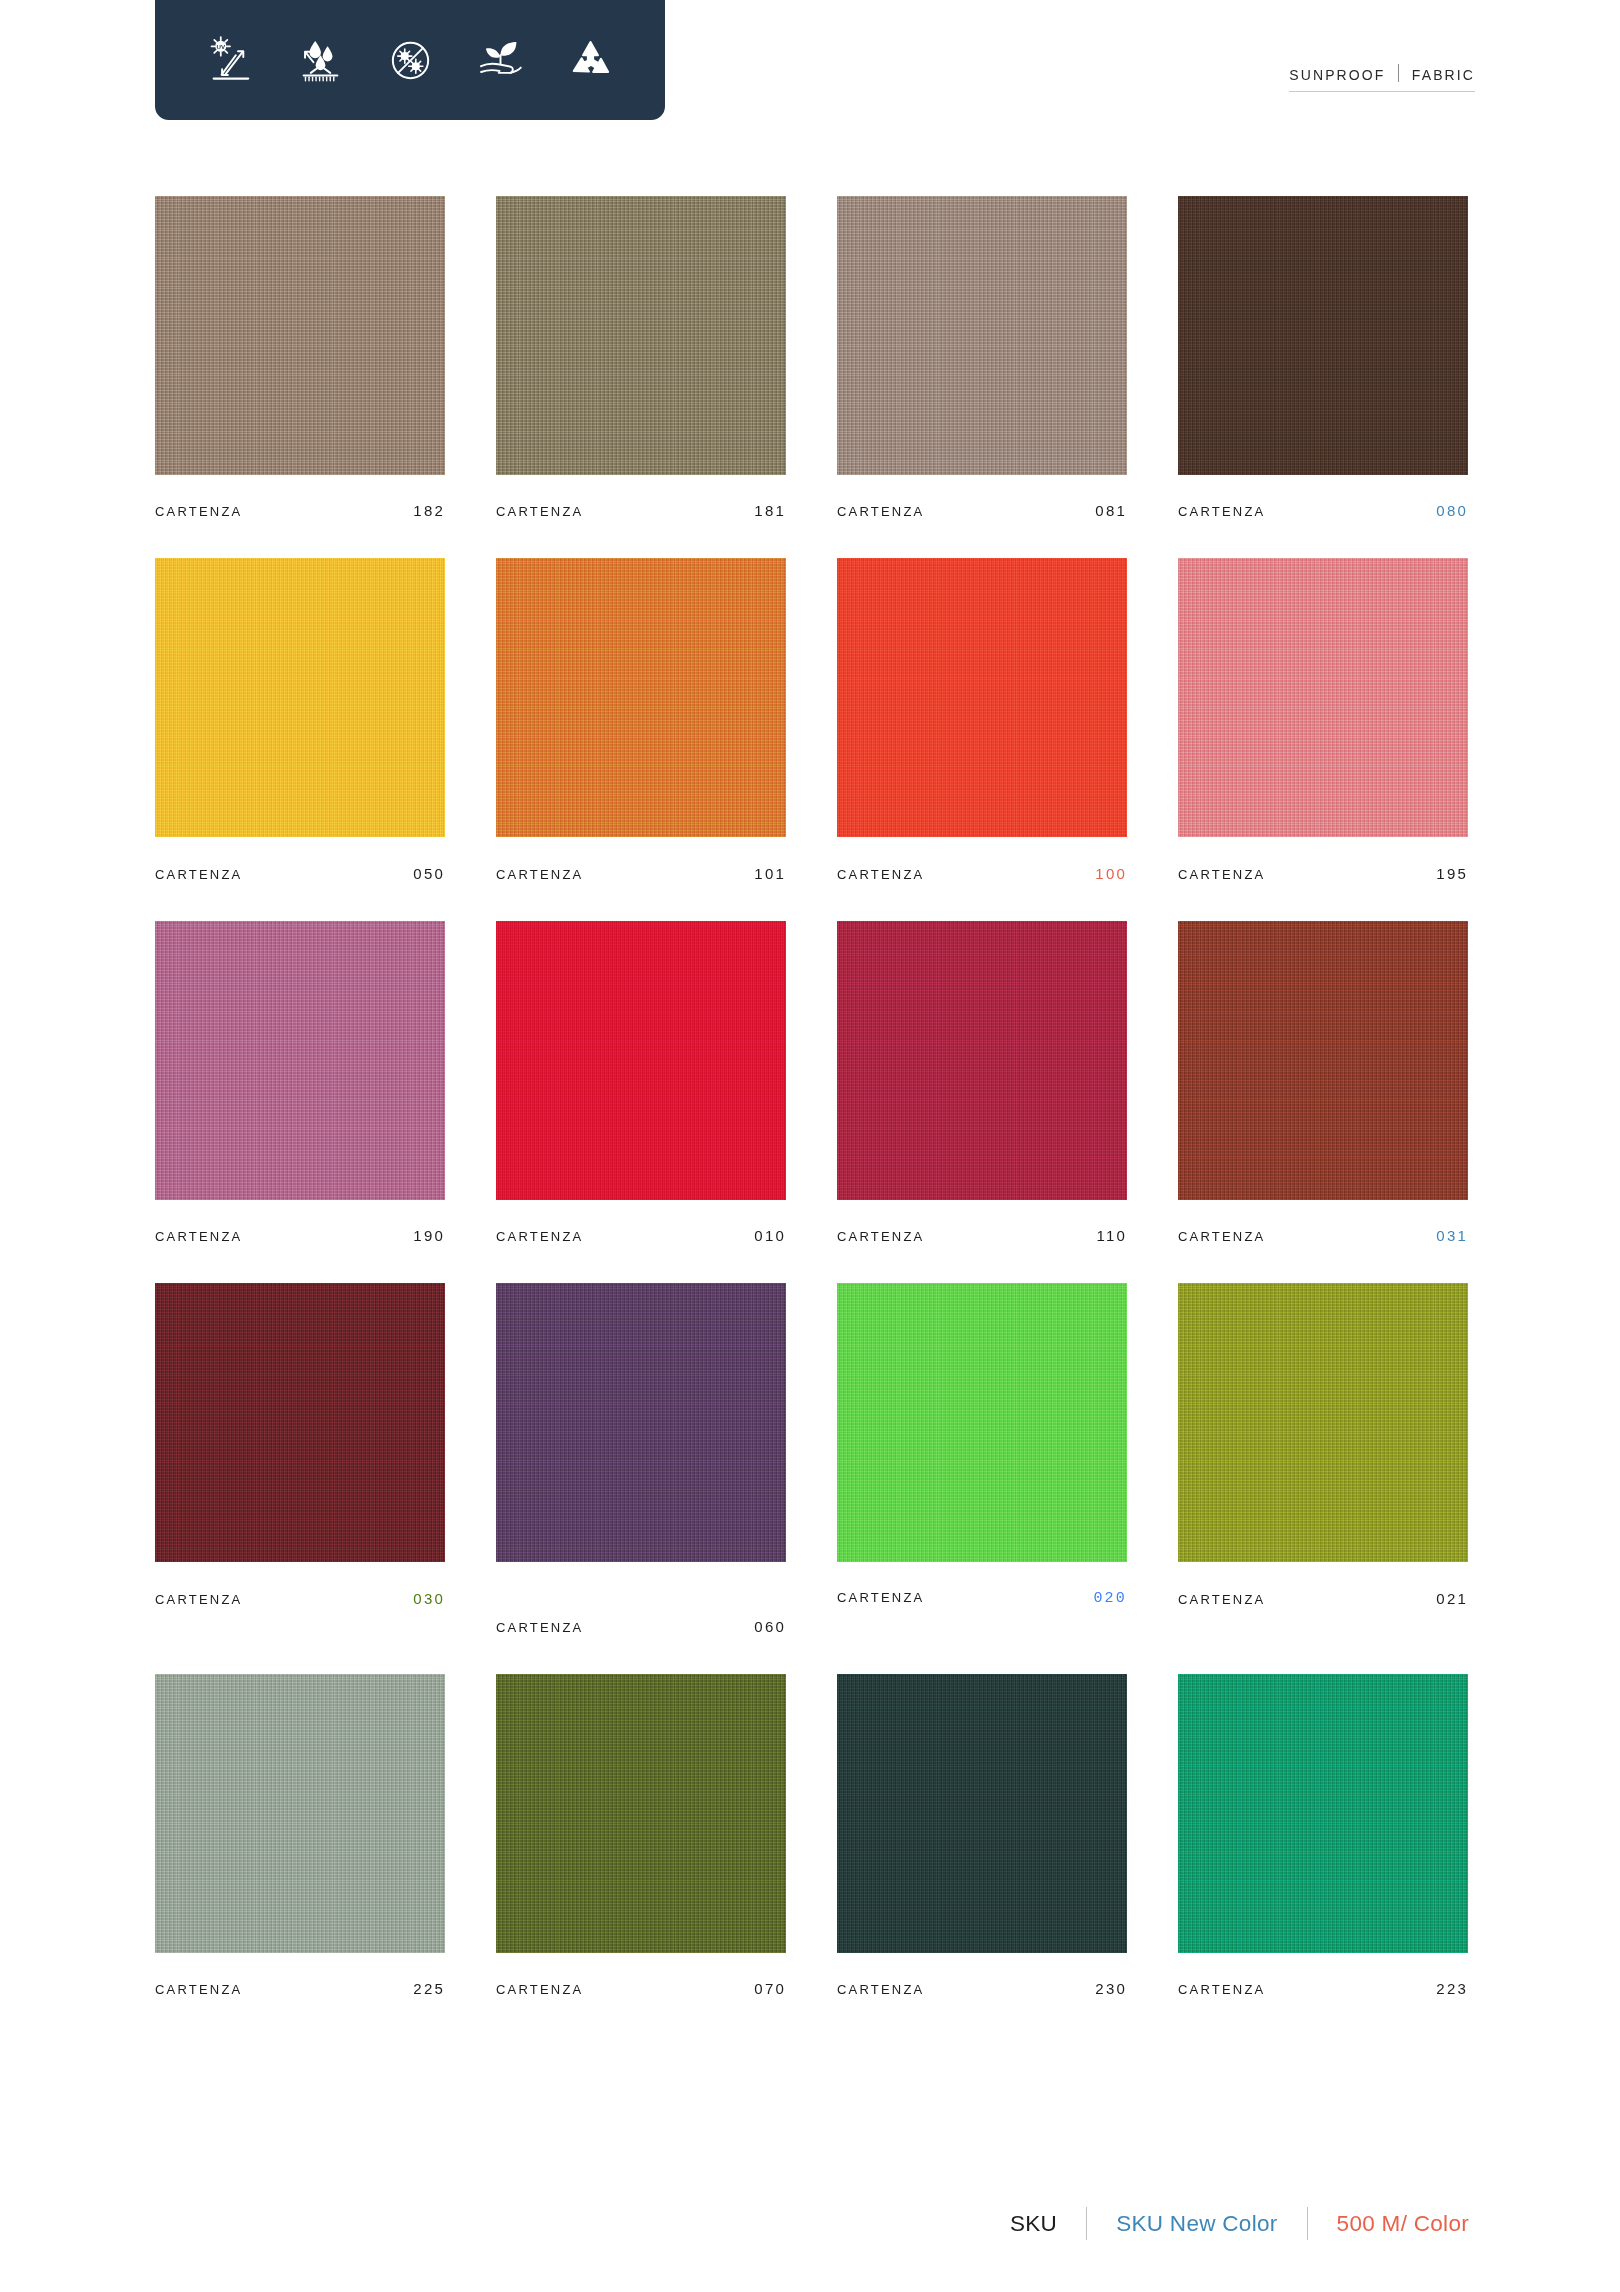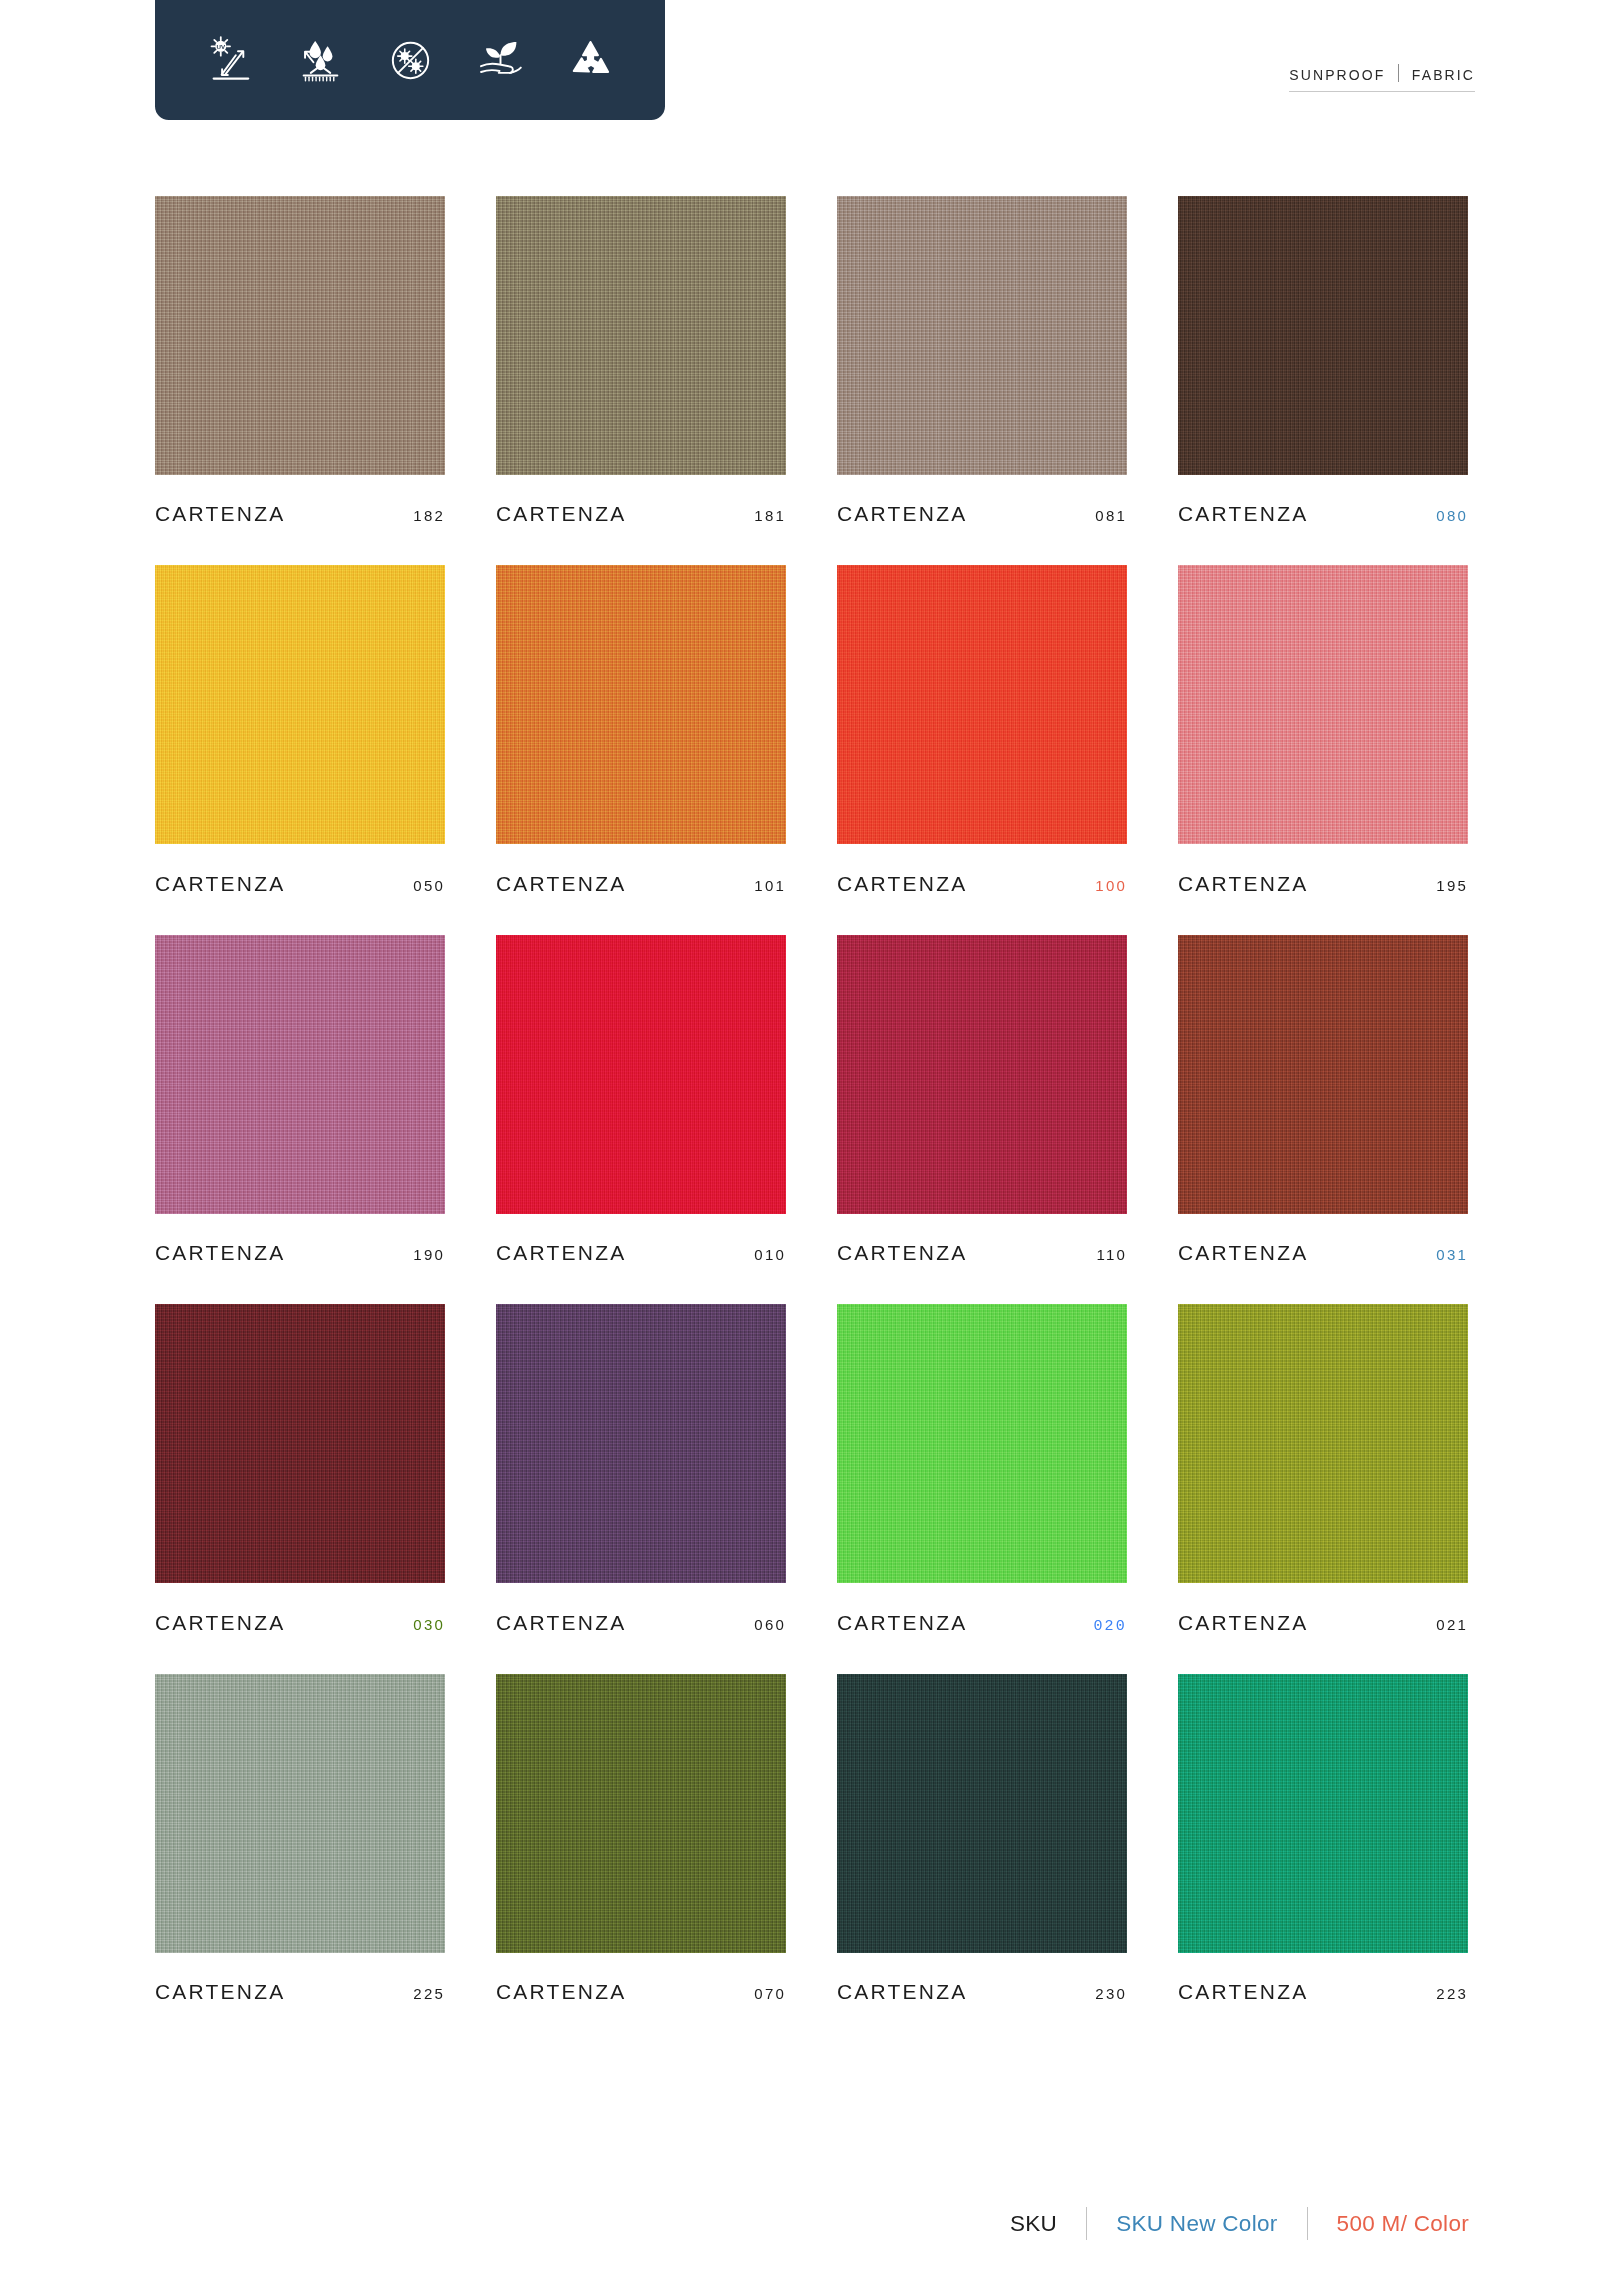--- a/index.html
+++ b/index.html
@@ -115,21 +115,21 @@
     opacity: 0.7;
   }
   .swatch-label {
     margin-top: 27.4px;
     display: flex;
     align-items: baseline;
     justify-content: space-between;
     width: 290px;
   }
   .swatch-name {
-    font-size: 21px;
+    font-size: 13px;
     letter-spacing: 2.2px;
     color: #1d1d1d;
     font-weight: 400;
     white-space: nowrap;
   }
   .swatch-code {
     font-size: 15px;
     letter-spacing: 2.2px;
     font-weight: 400;
     white-space: nowrap;
@@ -403,21 +403,21 @@
         <span class="swatch-code" style="color: #4d7c0f;">030</span>
       </div>
     </div>
     <div class="swatch-cell">
       <div class="swatch-chip" style="background: rgb(91, 61, 100);">
         <div class="weave"></div>
         <div class="weave2"></div>
       </div>
       <div class="swatch-label">
         <span class="swatch-name">CARTENZA</span>
-        <span class="swatch-code" style="color: rgb(29, 29, 29);">060</span>
+        <span class="swatch-code" style="color: rgb(29, 29, 29); margin-top: 28px;">060</span>
       </div>
     </div>
     <div class="swatch-cell">
       <div class="swatch-chip" style="background: rgb(99, 216, 74);">
         <div class="weave"></div>
         <div class="weave2"></div>
       </div>
       <div class="swatch-label">
         <span class="swatch-name">CARTENZA</span>
         <span class="swatch-code" style="color: #3b82f6; font-family: Liberation Mono, monospace;">020</span>

